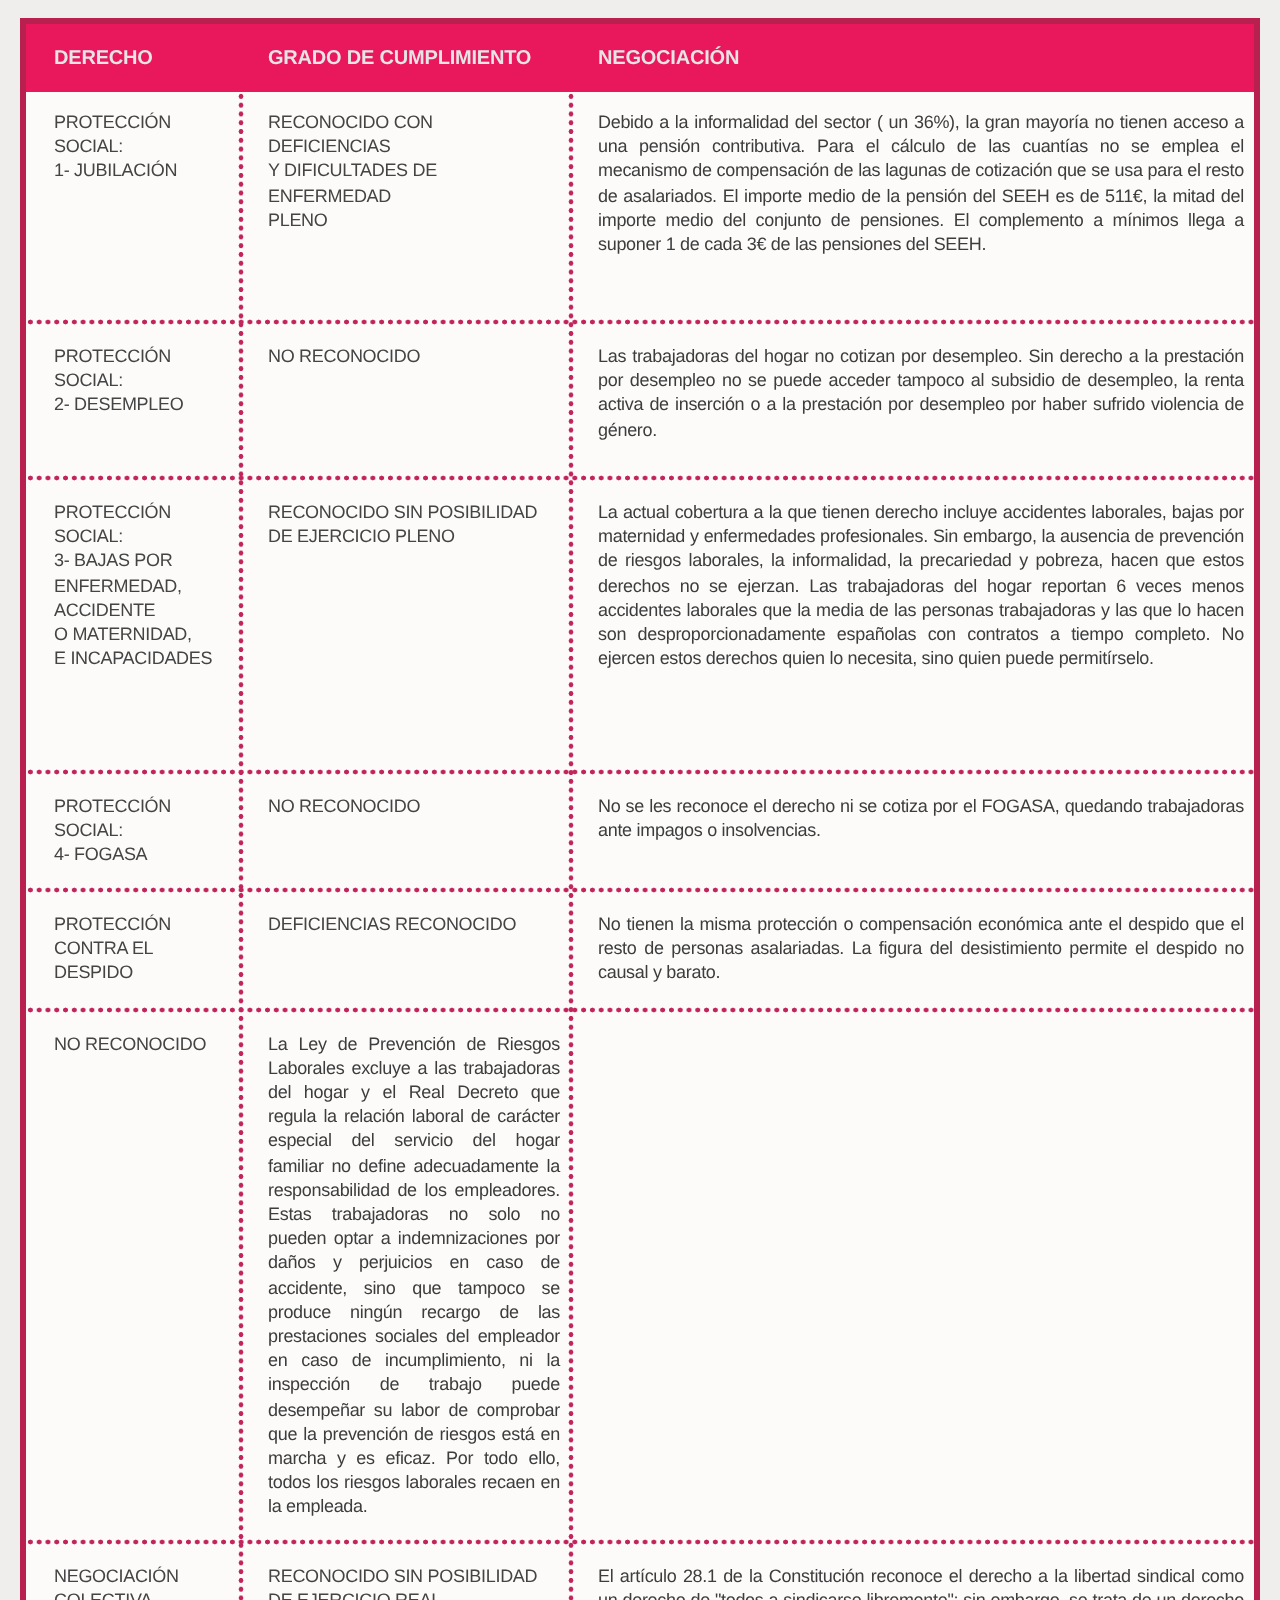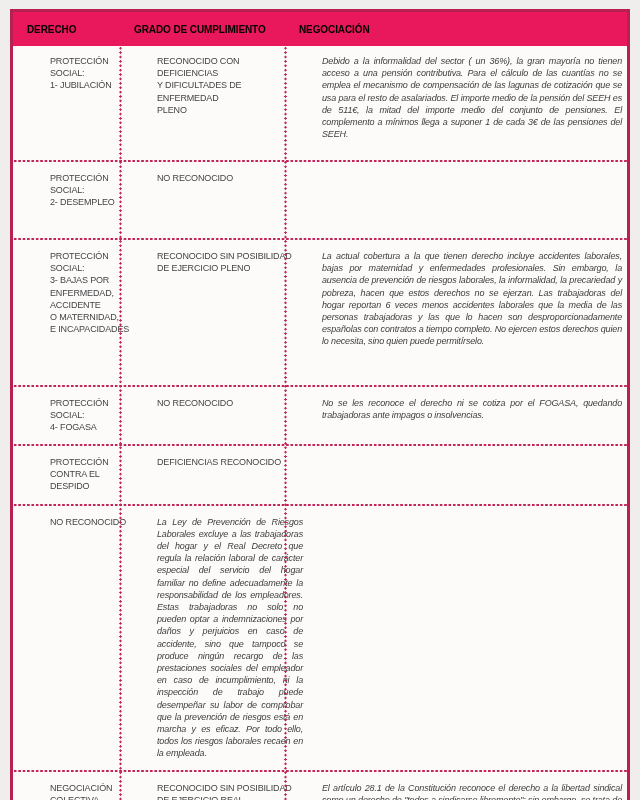--- a/index.html
+++ b/index.html
@@ -16,21 +16,21 @@
 
   .rights-table {
     border:3px solid #b8204f;
     background:#fcfbfa;
   }
 
   .thead {
     display:grid;
     grid-template-columns:107px 165px 1fr;
     background:#e9175c;
-    color:#000000;
+    color:#e5e5e5;
   }
   .th {
     font-size:10px;
     font-weight:bold;
     letter-spacing:-0.1px;
     padding:12px 6px 11px 14px;
     white-space:nowrap;
   }
 
   .tbody { position:relative; }
@@ -52,37 +52,35 @@
   .hline {
     height:4px;
     background-image:radial-gradient(circle at 2.2px 2px, #c2255c 1.1px, rgba(0,0,0,0) 1.35px);
     background-size:4.4px 4px;
     background-repeat:repeat-x;
   }
 
   .row {
     display:grid;
     grid-template-columns:107px 165px 1fr;
-    margin-left:23px;
   }
   .cell {
     font-size:9px;
     line-height:12.2px;
     letter-spacing:-0.15px;
     padding:9px 10px 9px 14px;
   }
   .cell.derecho,
   .cell.grado {
     white-space:pre-line;
     color:#444444;
   }
   .cell.explicacion {
     text-align:justify;
     padding-right:5px;
-    font-style:italic;
   }
   .r1 { min-height:113px; }
   .r2 { min-height:74px; }
   .r3 { min-height:143px; }
   .r4 { min-height:43px; }
   .r5 { min-height:56px; }
   .r6 { min-height:149px; }
   .r7 { min-height:153px; }
 </style>
 </head>
@@ -108,20 +106,21 @@
 Y DIFICULTADES DE ENFERMEDAD
 PLENO</div>
         <div class="cell explicacion">Debido a la informalidad del sector ( un 36%), la gran mayoría no tienen acceso a una pensión contributiva. Para el cálculo de las cuantías no se emplea el mecanismo de compensación de las lagunas de cotización que se usa para el resto de asalariados. El importe medio de la pensión del SEEH es de 511€, la mitad del importe medio del conjunto de pensiones. El complemento a mínimos llega a suponer 1 de cada 3€ de las pensiones del SEEH.</div>
       </div>
       <div class="hline"></div>
 
       <div class="row r2">
         <div class="cell derecho">PROTECCIÓN SOCIAL:
 2- DESEMPLEO</div>
         <div class="cell grado">NO RECONOCIDO</div>
+        <div class="cell explicacion">Las trabajadoras del hogar no cotizan por desempleo. Sin derecho a la prestación por desempleo no se puede acceder tampoco al subsidio de desempleo, la renta activa de inserción o a la prestación por desempleo por haber sufrido violencia de género.</div>
       </div>
       <div class="hline"></div>
 
       <div class="row r3">
         <div class="cell derecho">PROTECCIÓN SOCIAL:
 3- BAJAS POR
 ENFERMEDAD,
 ACCIDENTE
 O MATERNIDAD,
 E INCAPACIDADES</div>
@@ -136,20 +135,21 @@
 4- FOGASA</div>
         <div class="cell grado">NO RECONOCIDO</div>
         <div class="cell explicacion">No se les reconoce el derecho ni se cotiza por el FOGASA, quedando trabajadoras ante impagos o insolvencias.</div>
       </div>
       <div class="hline"></div>
 
       <div class="row r5">
         <div class="cell derecho">PROTECCIÓN
 CONTRA EL DESPIDO</div>
         <div class="cell grado">DEFICIENCIAS RECONOCIDO</div>
+        <div class="cell explicacion">No tienen la misma protección o compensación económica ante el despido que el resto de personas asalariadas. La figura del desistimiento permite el despido no causal y barato.</div>
       </div>
       <div class="hline"></div>
 
       <div class="row r6">
         <div class="cell grado">NO RECONOCIDO</div>
         <div class="cell explicacion">La Ley de Prevención de Riesgos Laborales excluye a las trabajadoras del hogar y el Real Decreto que regula la relación laboral de carácter especial del servicio del hogar familiar no define adecuadamente la responsabilidad de los empleadores. Estas trabajadoras no solo no pueden optar a indemnizaciones por daños y perjuicios en caso de accidente, sino que tampoco se produce ningún recargo de las prestaciones sociales del empleador en caso de incumplimiento, ni la inspección de trabajo puede desempeñar su labor de comprobar que la prevención de riesgos está en marcha y es eficaz. Por todo ello, todos los riesgos laborales recaen en la empleada.</div>
       </div>
       <div class="hline"></div>
 
       <div class="row r7">

